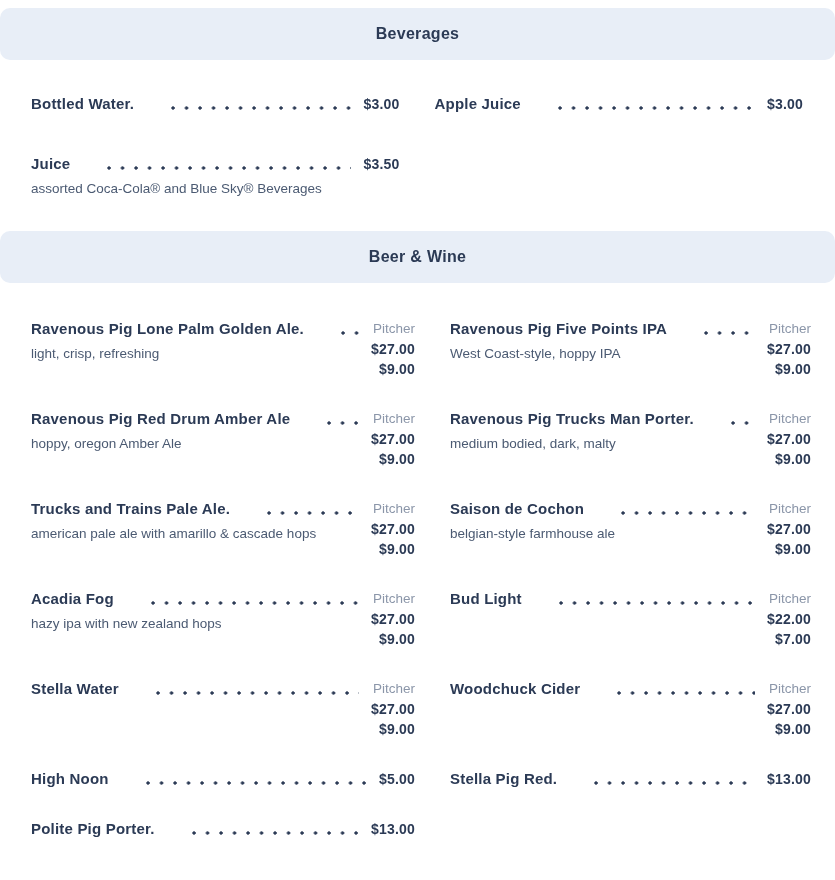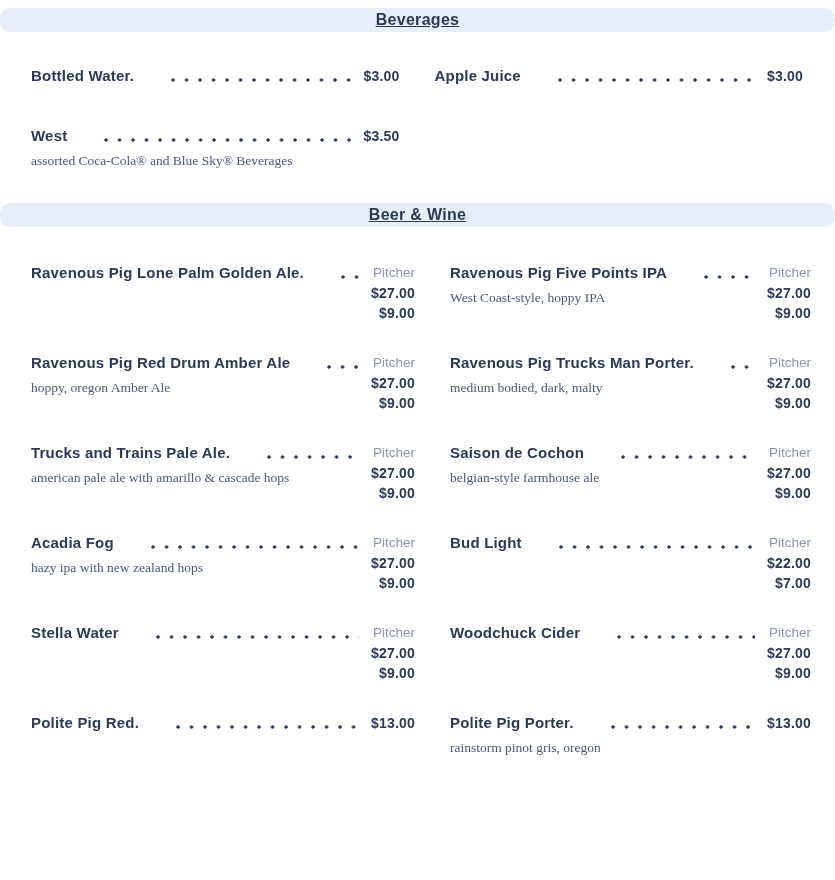--- a/index.html
+++ b/index.html
@@ -12,27 +12,26 @@
   html, body { margin: 0; padding: 0; }
   body {
     width: 835px;
     background: #ffffff;
     font-family: "Liberation Sans", sans-serif;
     color: var(--navy);
   }
   .menu-page { width: 835px; padding-top: 8px; padding-bottom: 19px; }
 
   .section-bar {
-    height: 24px;
+    height: 52px;
     background: var(--header_bg);
     border-radius: 10px;
     display: flex;
     align-items: center;
     justify-content: center;
-    text-decoration: underline;
   }
   .section-title {
     font-size: 16px;
     font-weight: bold;
     letter-spacing: 0.3px;
   }
 
   .menu-grid {
     display: grid;
     grid-template-columns: 1fr 1fr;
@@ -59,21 +58,20 @@
     margin-left: 9px;
     background-image: radial-gradient(circle at 2px 14px, var(--navy) 1.4px, transparent 1.9px);
     background-size: 13.5px 20px;
     background-repeat: repeat-x;
   }
   .item-desc {
     margin-top: 6px;
     font-size: 13.5px;
     line-height: 17px;
     color: var(--desc_grey);
-    font-family: Liberation Serif, serif;
   }
   .price-block {
     margin-left: 12px;
     flex-shrink: 0;
     text-align: right;
   }
   .price-label {
     font-size: 13.5px;
     line-height: 20px;
     color: var(--price_label_grey);
@@ -116,21 +114,21 @@
         </div>
       </div>
       <div class="price-block">
         <div class="price">$3.00</div>
       </div>
     </div>
 
     <div class="item">
       <div class="item-main">
         <div class="name-row">
-          <span class="item-name">West</span>
+          <span class="item-name">Juice</span>
           <span class="dots"></span>
         </div>
         <div class="item-desc">assorted Coca-Cola® and Blue Sky® Beverages</div>
       </div>
       <div class="price-block">
         <div class="price">$3.50</div>
       </div>
     </div>
 
   </div>
@@ -140,20 +138,21 @@
   </div>
 
   <div class="menu-grid beer-grid">
 
     <div class="item">
       <div class="item-main">
         <div class="name-row">
           <span class="item-name">Ravenous Pig Lone Palm Golden Ale.</span>
           <span class="dots"></span>
         </div>
+        <div class="item-desc">light, crisp, refreshing</div>
       </div>
       <div class="price-block">
         <div class="price-label">Pitcher</div>
         <div class="price">$27.00</div>
         <div class="price">$9.00</div>
       </div>
     </div>
 
     <div class="item">
       <div class="item-main">
@@ -280,40 +279,50 @@
           <span class="dots"></span>
         </div>
       </div>
       <div class="price-block">
         <div class="price-label">Pitcher</div>
         <div class="price">$27.00</div>
         <div class="price">$9.00</div>
       </div>
     </div>
 
-
-    <div class="item">
-      <div class="item-main">
-        <div class="name-row">
-          <span class="item-name">Polite Pig Red.</span>
+    <div class="item">
+      <div class="item-main">
+        <div class="name-row">
+          <span class="item-name">High Noon</span>
+          <span class="dots"></span>
+        </div>
+      </div>
+      <div class="price-block">
+        <div class="price">$5.00</div>
+      </div>
+    </div>
+
+    <div class="item">
+      <div class="item-main">
+        <div class="name-row">
+          <span class="item-name">Stella Pig Red.</span>
           <span class="dots"></span>
         </div>
       </div>
       <div class="price-block">
         <div class="price">$13.00</div>
       </div>
     </div>
 
     <div class="item">
       <div class="item-main">
         <div class="name-row">
           <span class="item-name">Polite Pig Porter.</span>
           <span class="dots"></span>
         </div>
-        <div class="item-desc">rainstorm pinot gris, oregon</div>
       </div>
       <div class="price-block">
         <div class="price">$13.00</div>
       </div>
     </div>
 
   </div>
 </div>
 
 </body></html>

